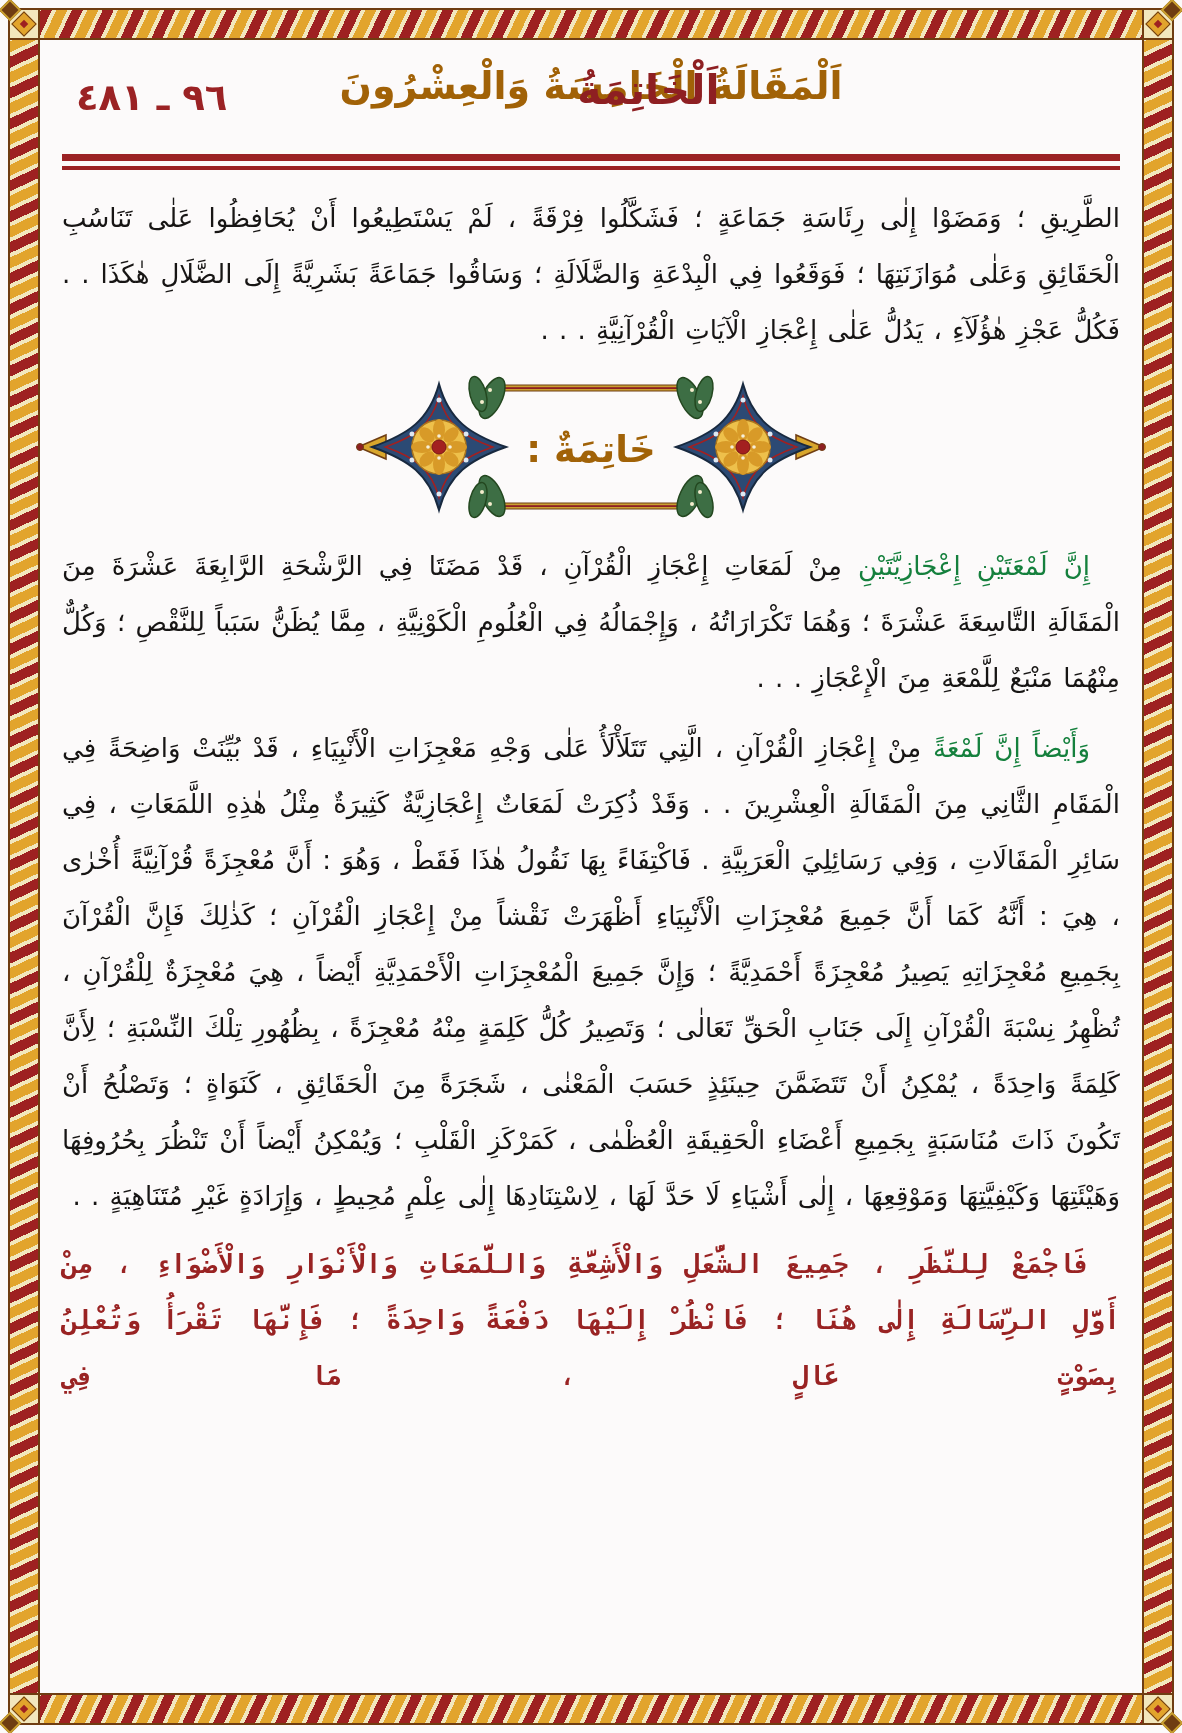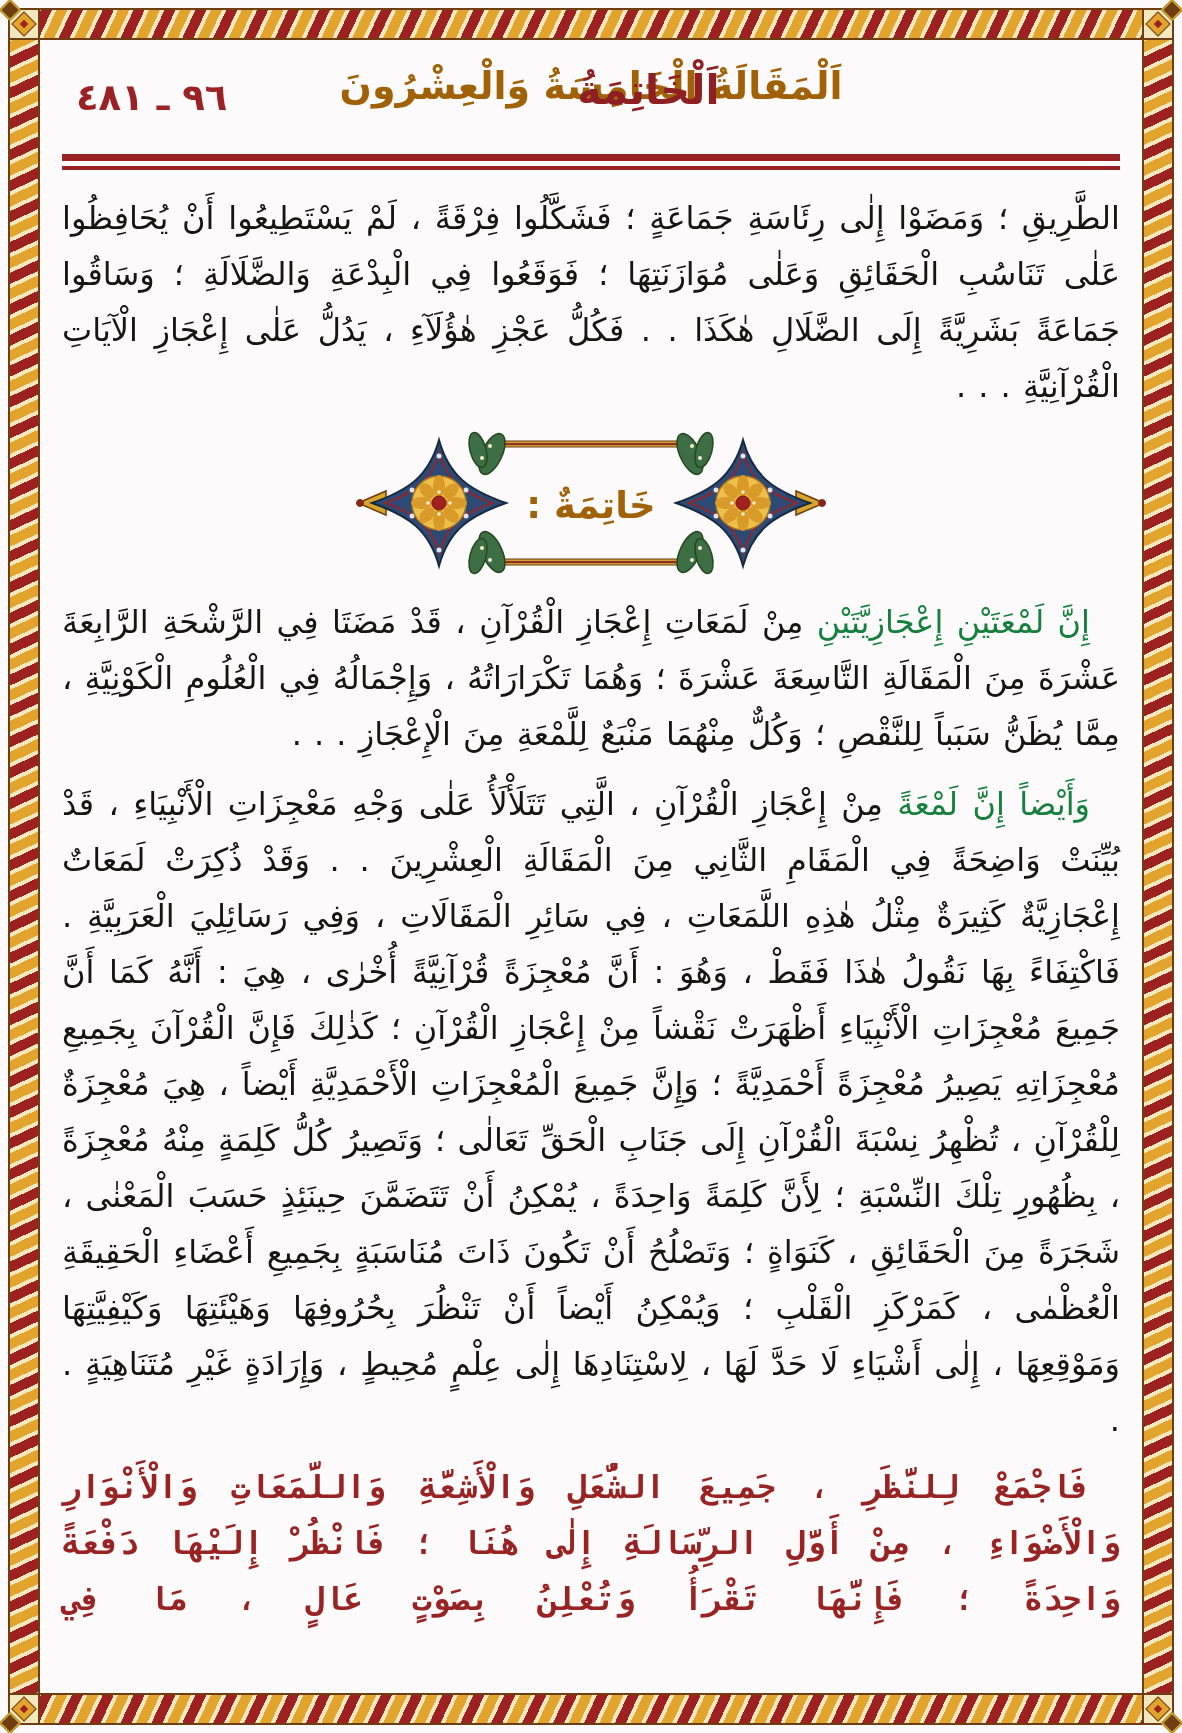--- a/index.html
+++ b/index.html
@@ -42,21 +42,21 @@
   }
   .rule{
     height:16px; box-sizing:border-box;
     border-top:7px solid #9b2224; border-bottom:4px solid #9b2224;
   }
 
   
   .body{padding-top:20px;}
   p.para{
     margin:0 0 14px 0;
-    font-size:32px; line-height:56px; color:#171514;
+    font-size:26px; line-height:56px; color:#171514;
     text-align:justify; text-align-last:right;
     word-spacing:2px;
   }
   p.indent{text-indent:30px;}
   p.red-para{color:#992323; font-weight:bold;}
   p.fill-last{text-align-last:justify;font-family:Liberation Mono, monospace;}
   .lead{color:#15803d; font-weight:normal;}
 
   
   .ornament{position:relative; width:474px; height:150px; margin:10px auto 16px auto;}

